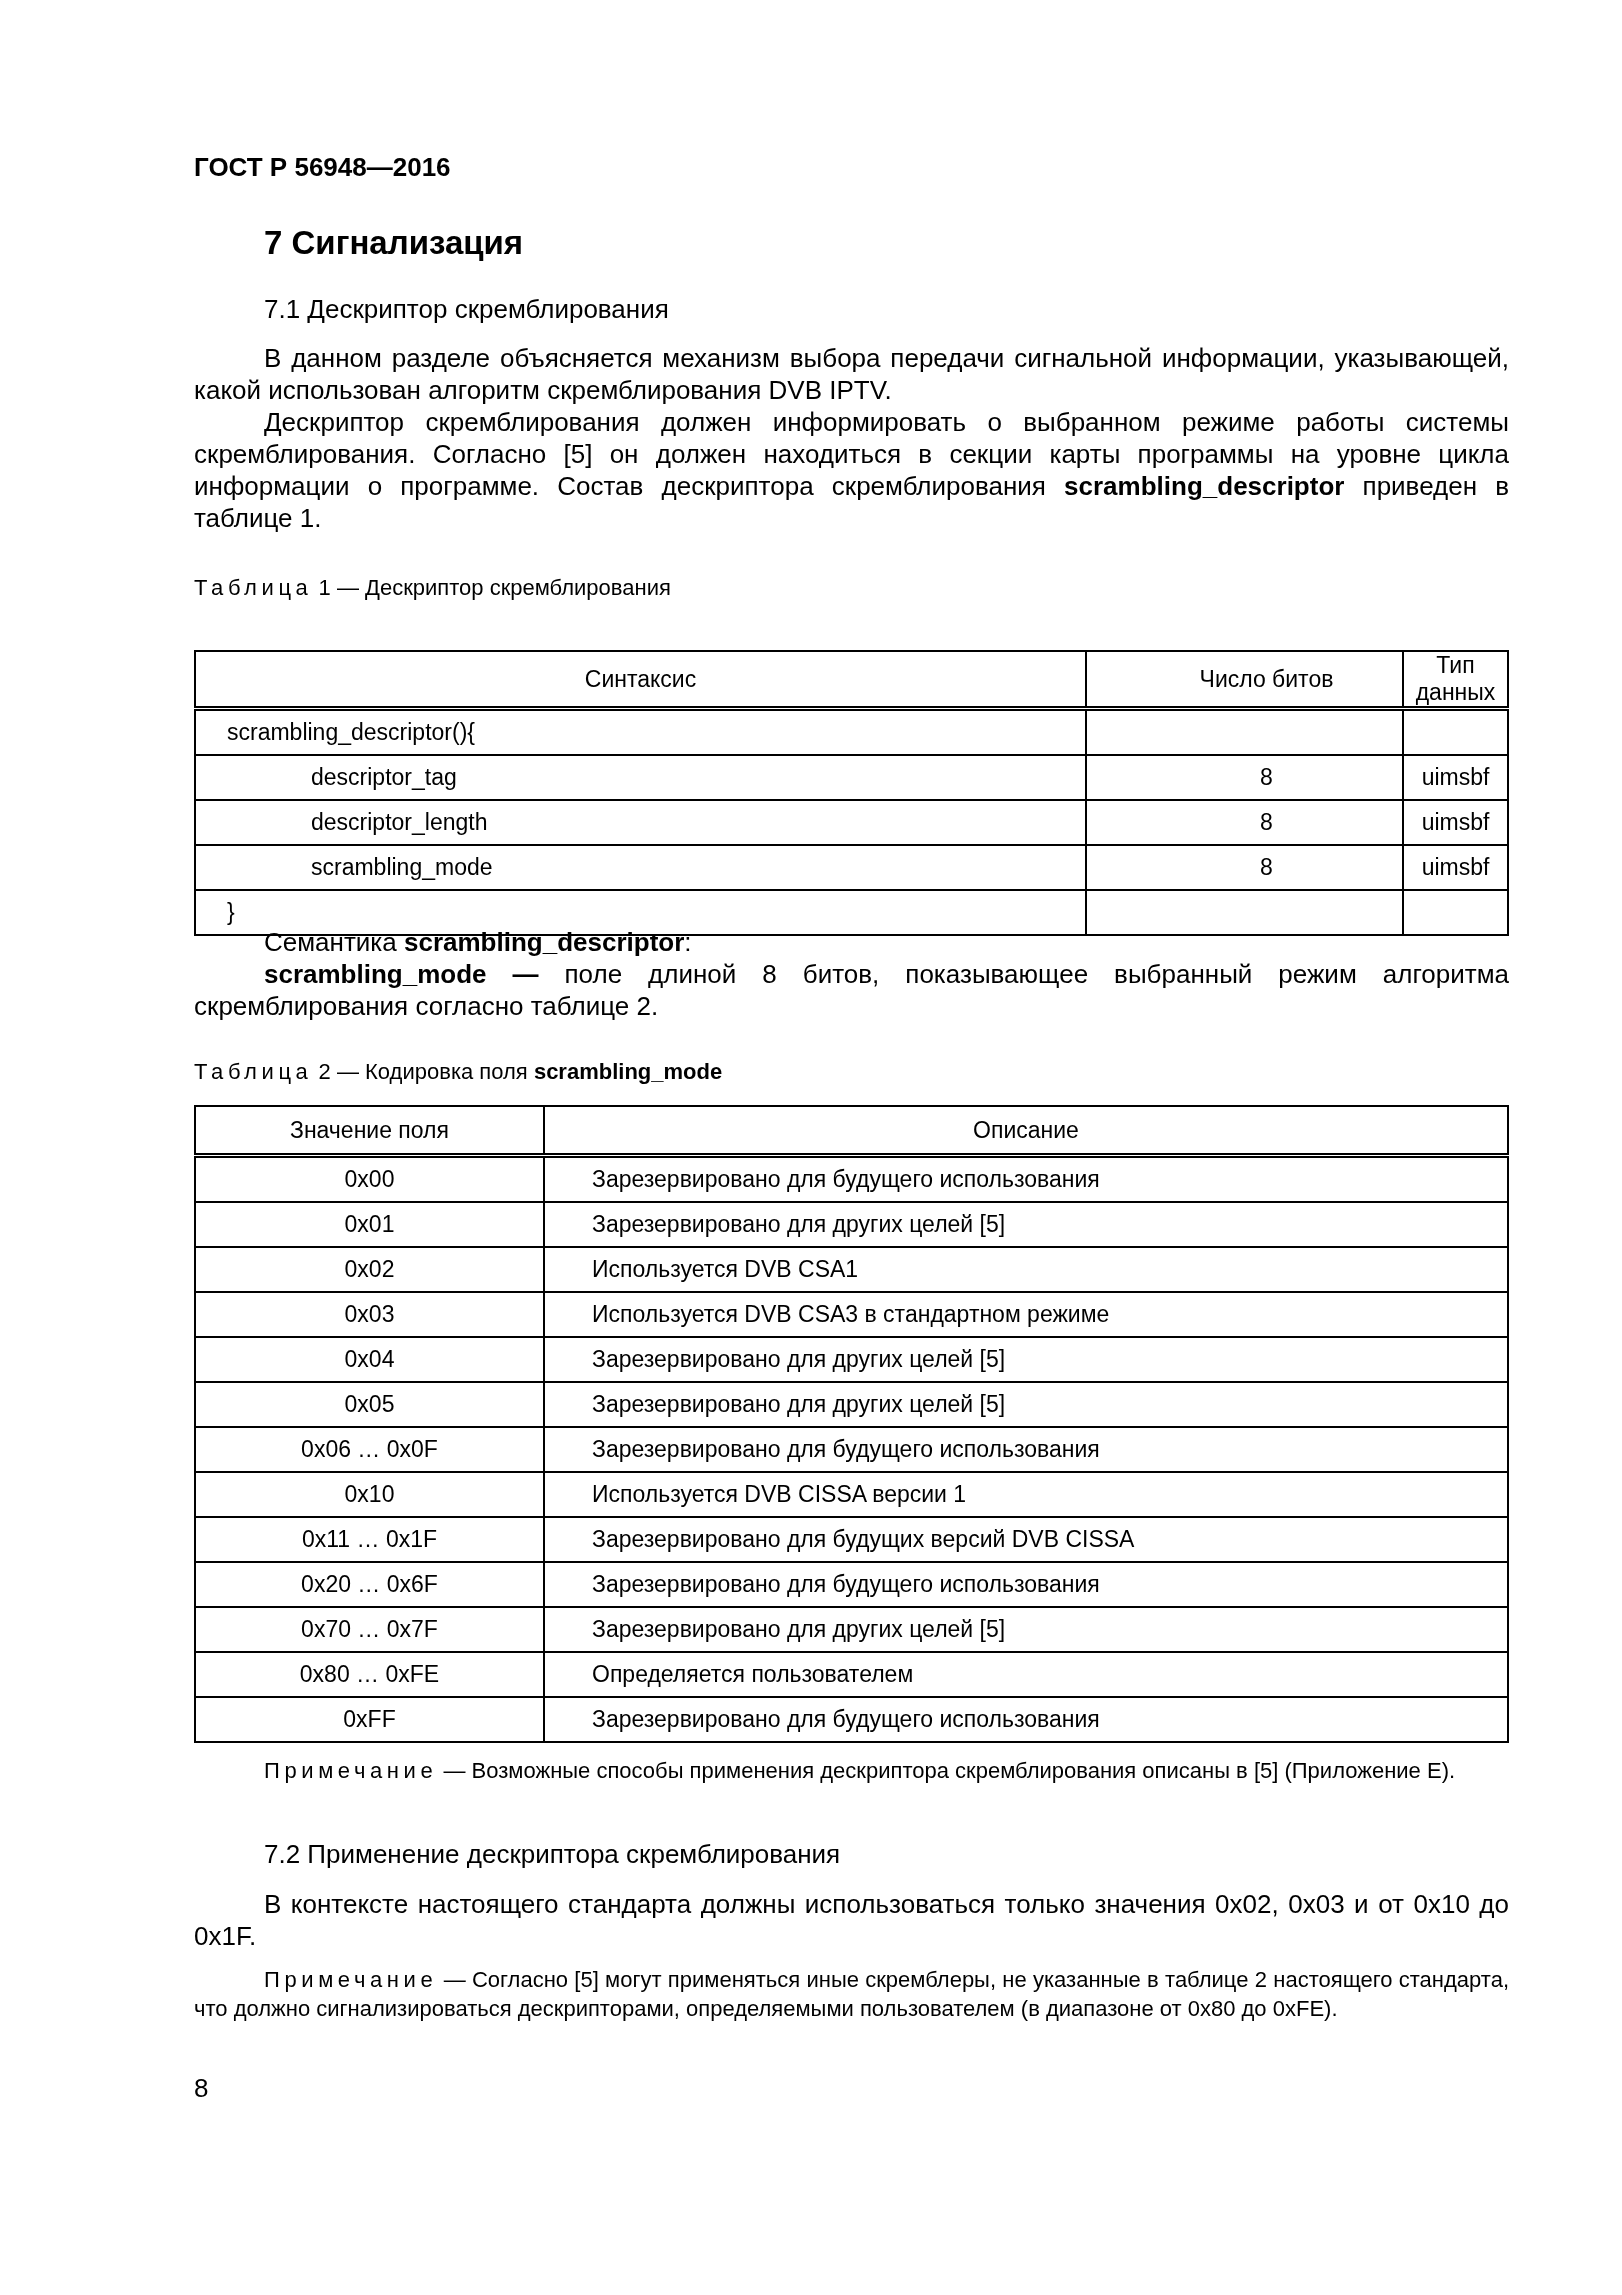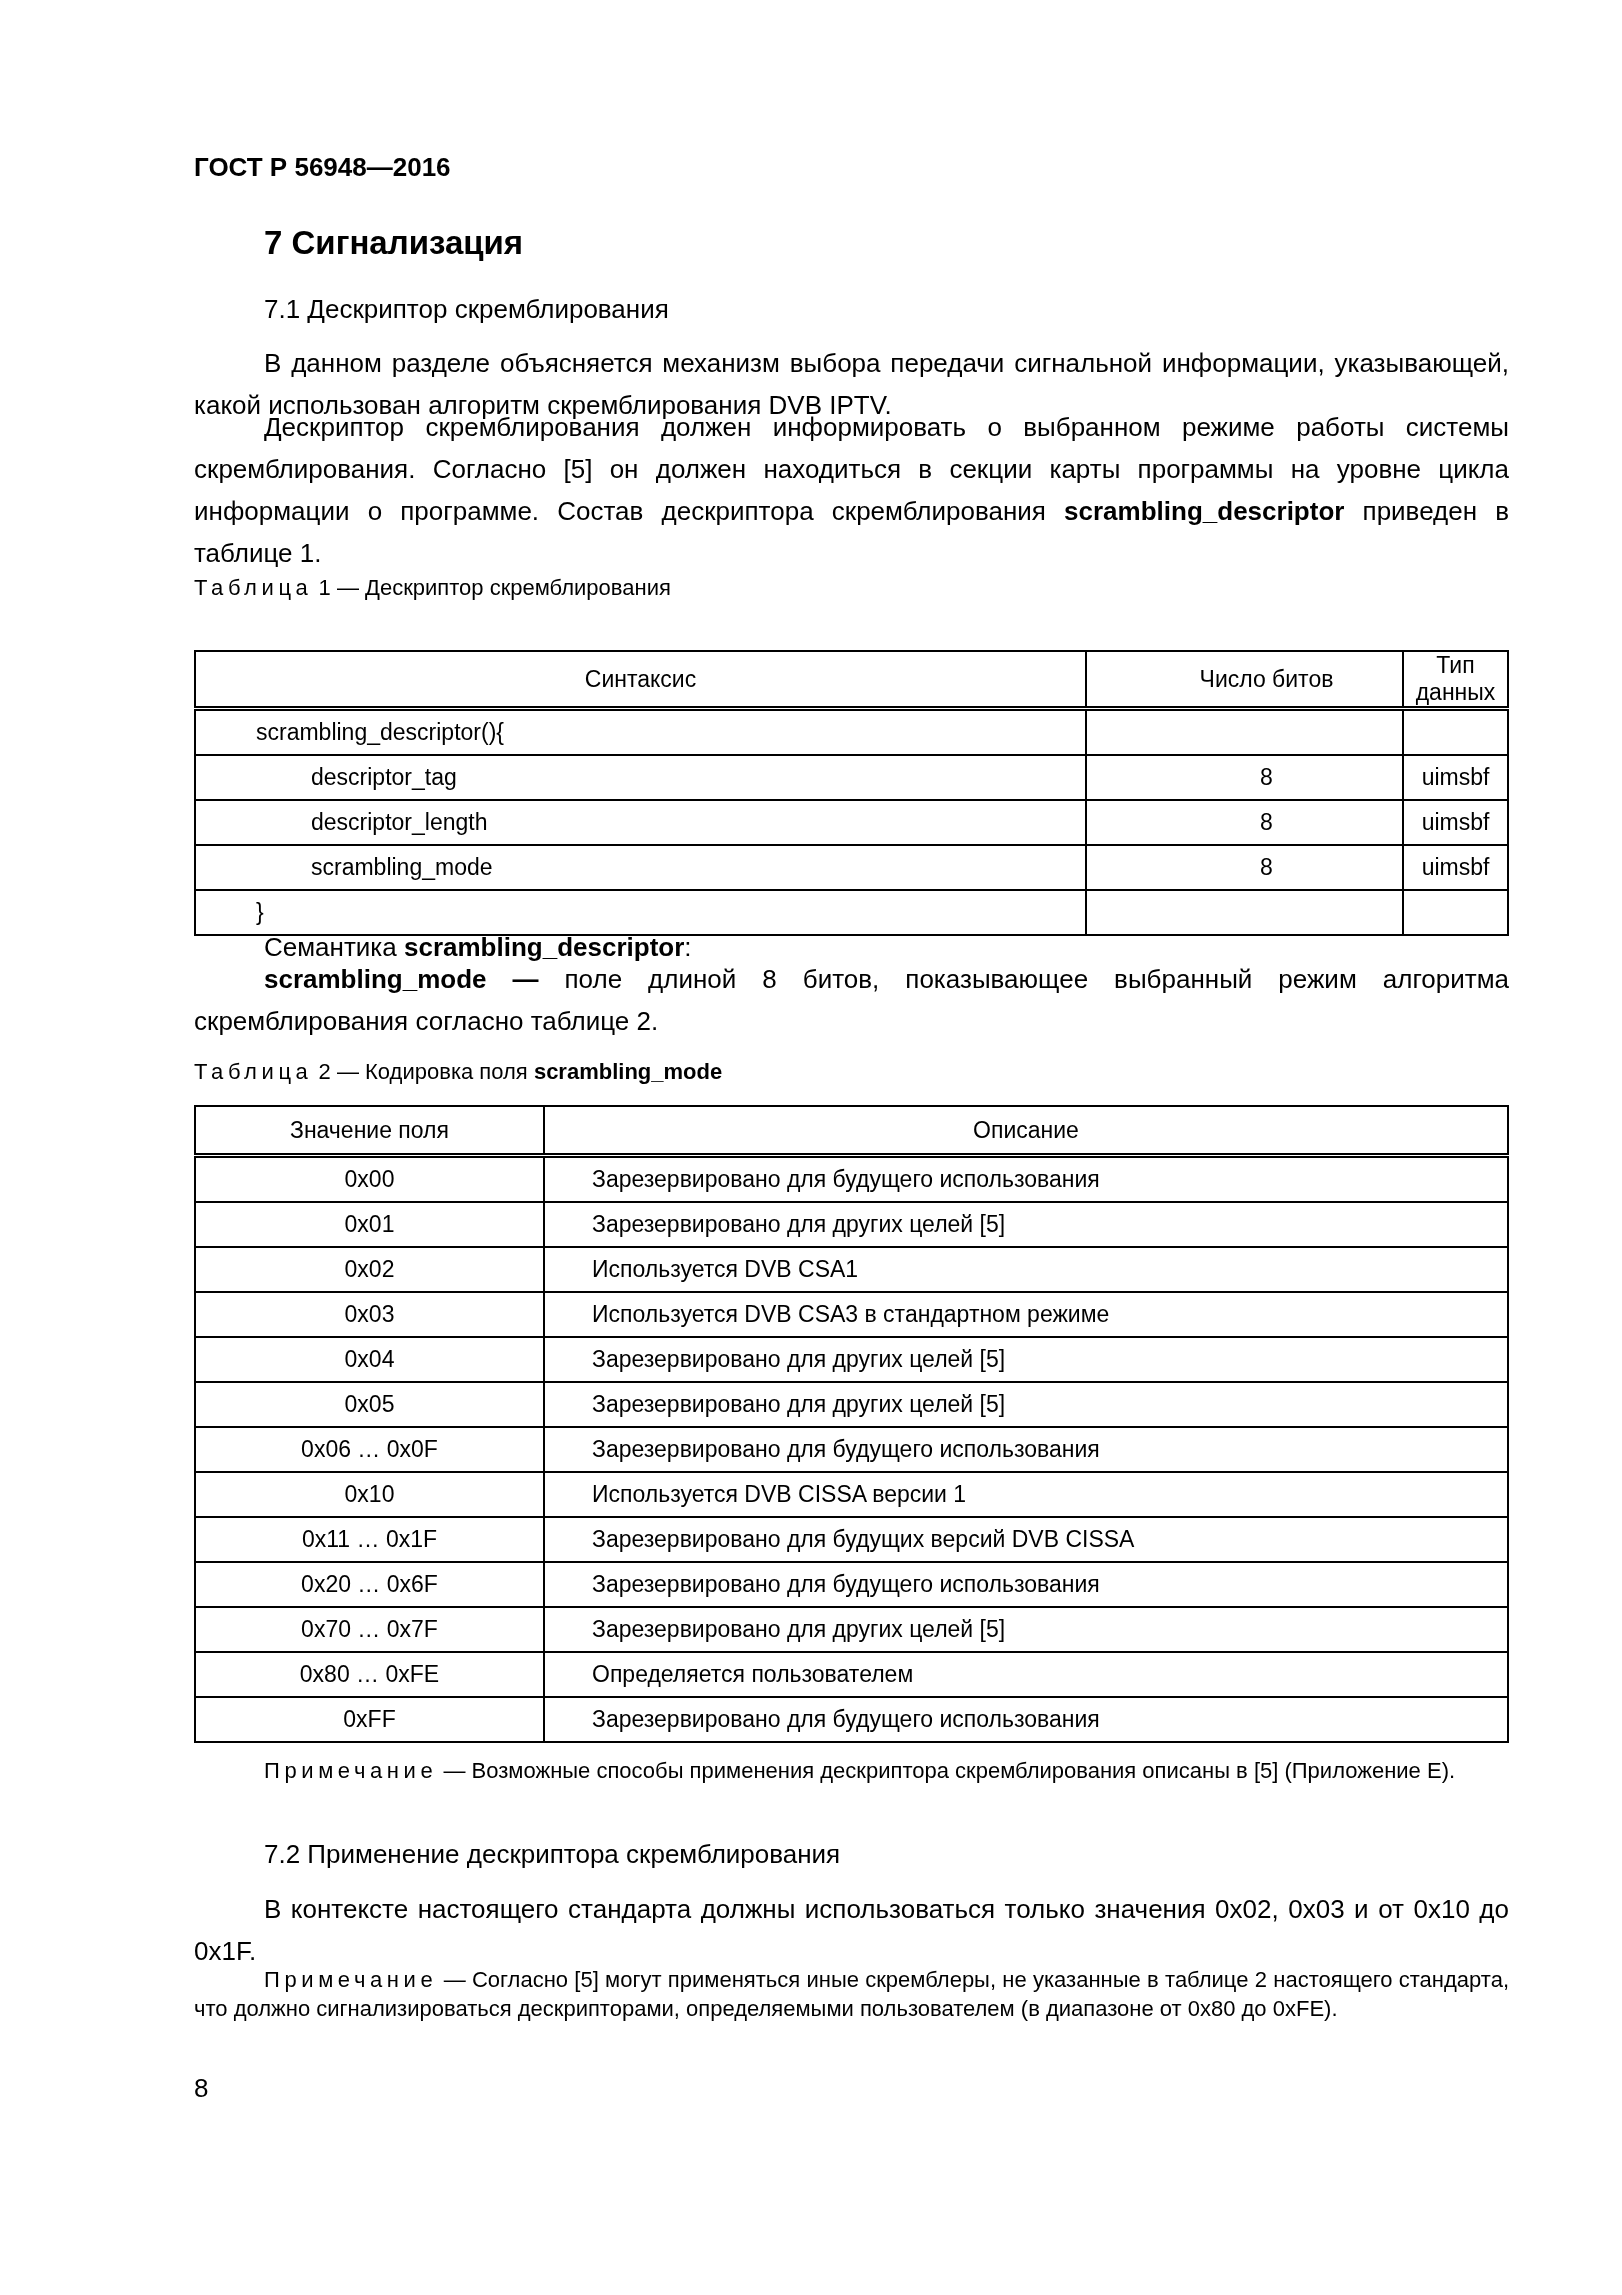--- a/index.html
+++ b/index.html
@@ -2,35 +2,35 @@
 <html style="font-size:10.5px"><head>
 <meta charset="utf-8">
 <style>
   html, body { margin: 0; padding: 0; background: #ffffff; }
   body { width: 1623px; height: 2295px; position: relative; overflow: hidden;
          font-family: "Liberation Sans", sans-serif; color: #000; }
   .abs { position: absolute; }
   .hdr { left: 194px; top: 152px; font-size: 26px; font-weight: bold; }
   .h1 { left: 264px; top: 224px; font-size: 33px; font-weight: bold; }
   .h2 { left: 264px; top: 294px; font-size: 26px; font-weight: normal; }
-  .para { left: 194px; width: 1315px; font-size: 26px; line-height: 42px; text-align: justify; }
+  .para { left: 194px; width: 1315px; font-size: 26px; line-height: 32px; text-align: justify; }
   .para .ind { display: inline-block; width: 70px; }
   .small { font-size: 22px; line-height: 29px; }
   .spaced { letter-spacing: 4.6px; }
   b { font-weight: bold; }
   table { position: absolute; border-collapse: collapse; font-size: 23px; }
   td, th { border: 2px solid #000; font-weight: normal; padding: 0; height: 43px; }
   th { height: 46px; }
   .t1 { left: 194px; top: 650px; width: 1315px; }
   .t1 td.c1, .t1 th.c1 { width: 774px; }
   .t1 td.c2, .t1 th.c2 { width: 271px; text-align: center; padding-left: 44px; }
   .t1 td.c3, .t1 th.c3 { text-align: center; }
   .t1 th.c1 { text-align: center; }
   .t1 tr.headrow th { border-bottom: 5.9px double #000; }
-  .lvl0 { padding-left: 60px; }
+  .lvl0 { padding-left: 31px; }
   .lvl1 { padding-left: 115px; margin-left: 34px; }
   .t2 { left: 194px: top: 1105px; }
   .t2 { left: 194px; top: 1105px; width: 1315px; }
   .t2 td.v, .t2 th.v { width: 347px; text-align: center; }
   .t2 td.d { padding-left: 47px; text-align: left; }
   .t2 th.d { text-align: center; }
   .t2 tr.headrow th { border-bottom: 5.9px double #000; }
   .pagenum { left: 194px; top: 2073px; font-size: 26px; }
 </style>
 </head>

